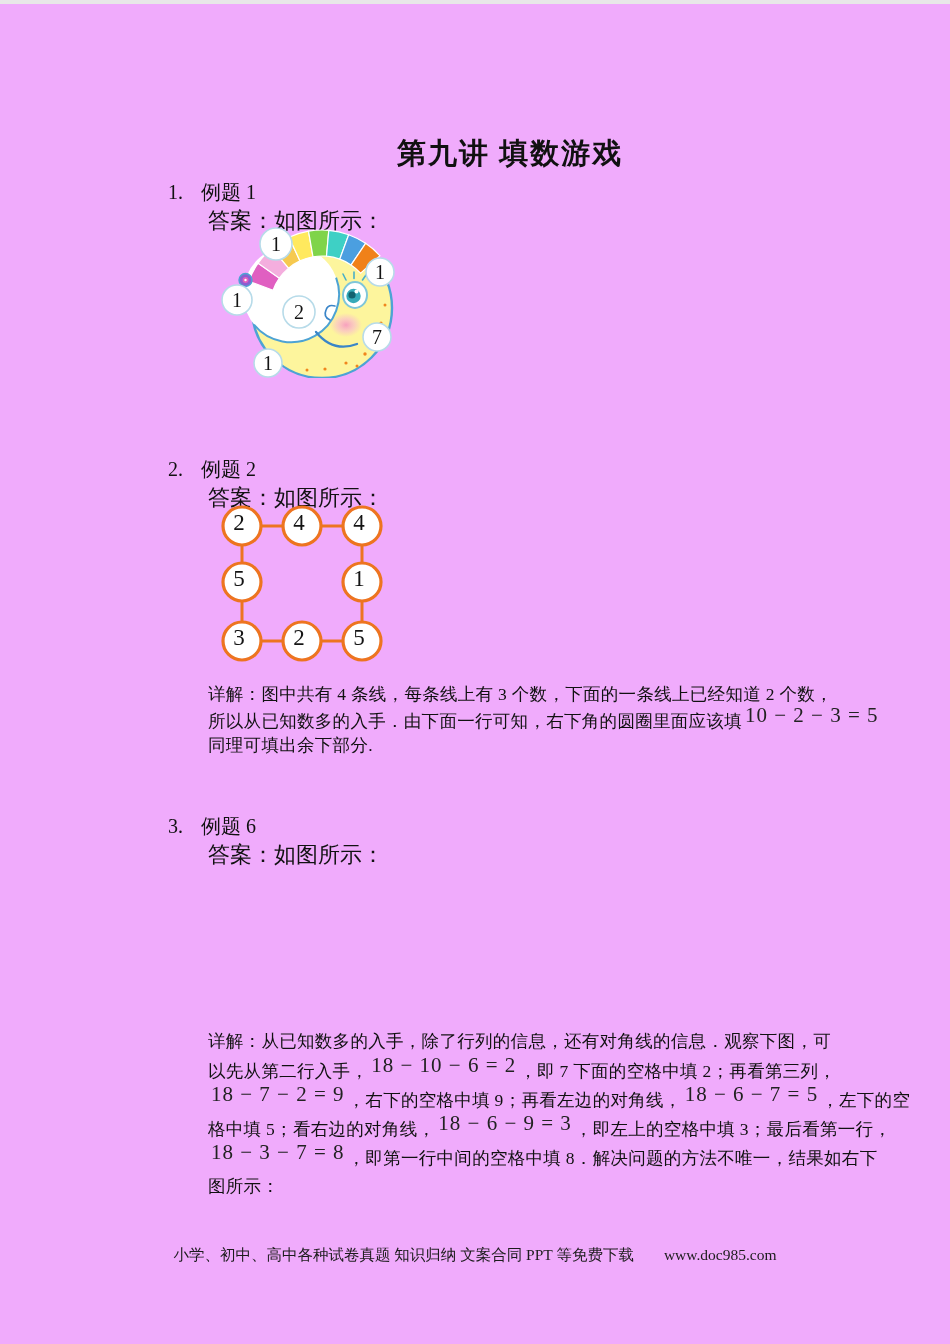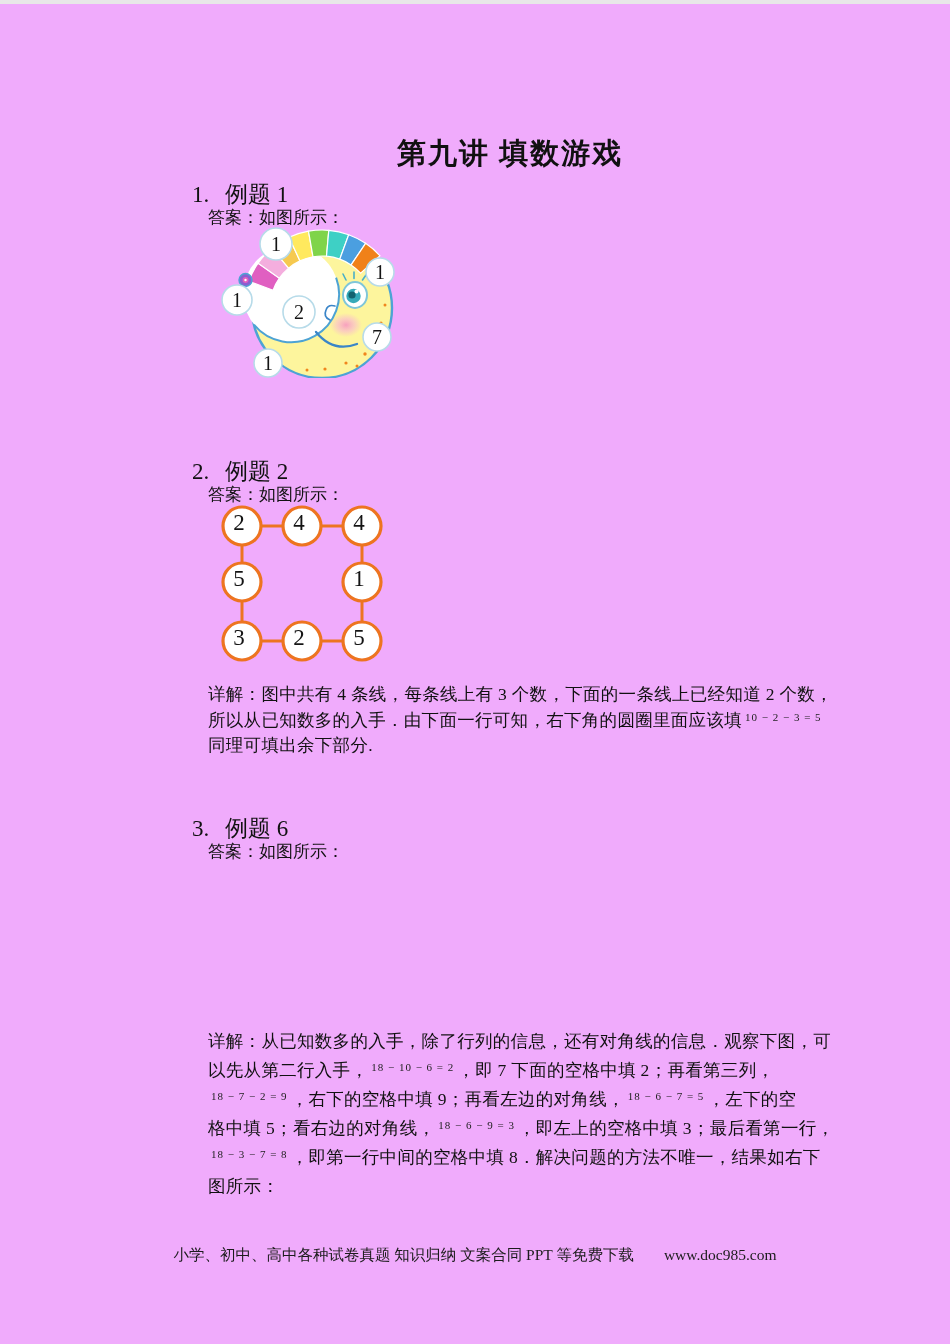--- a/index.html
+++ b/index.html
@@ -6,29 +6,29 @@
   .page{
     position:relative;width:950px;height:1344px;background:#f0abfc;
     margin:4px auto;overflow:hidden;
     font-family:"Liberation Serif","DejaVu Serif",serif;color:#111111;
   }
   .abs{position:absolute;}
   .doc-title{
     left:70px;top:130px;width:880px;text-align:center;
     font-size:29px;font-weight:700;letter-spacing:2px;white-space:nowrap;
   }
-  .item-head{left:192px;height:22px;font-size:23px;white-space:nowrap;}
+  .item-head{left:168px;height:22px;font-size:20px;white-space:nowrap;}
   .item-index{display:inline-block;width:33px;}
-  .answer-line{left:208px;font-size:17px;white-space:nowrap;}
+  .answer-line{left:208px;font-size:22px;white-space:nowrap;}
   .para{left:208px;font-size:17.5px;}
   .para-line{white-space:nowrap;letter-spacing:0.3px;}
   .para.lh26 .para-line{line-height:25.5px;height:25.5px;}
   .para.lh29 .para-line{line-height:29px;height:29px;}
   .math-seg{
-    font-family:"Liberation Serif",serif;font-size:11px;
+    font-family:"Liberation Serif",serif;font-size:21px;
     position:relative;top:-5px;letter-spacing:1px;padding:0 3px;color:#222;
   }
   .footer{
     left:0;top:1241px;width:950px;text-align:center;font-size:15.5px;
     color:#1c1c1c;white-space:nowrap;
   }
   .footer .site{margin-left:30px;}
   svg text{font-family:"Liberation Serif","DejaVu Serif",serif;fill:#141414;}
 </style>
 </head>

